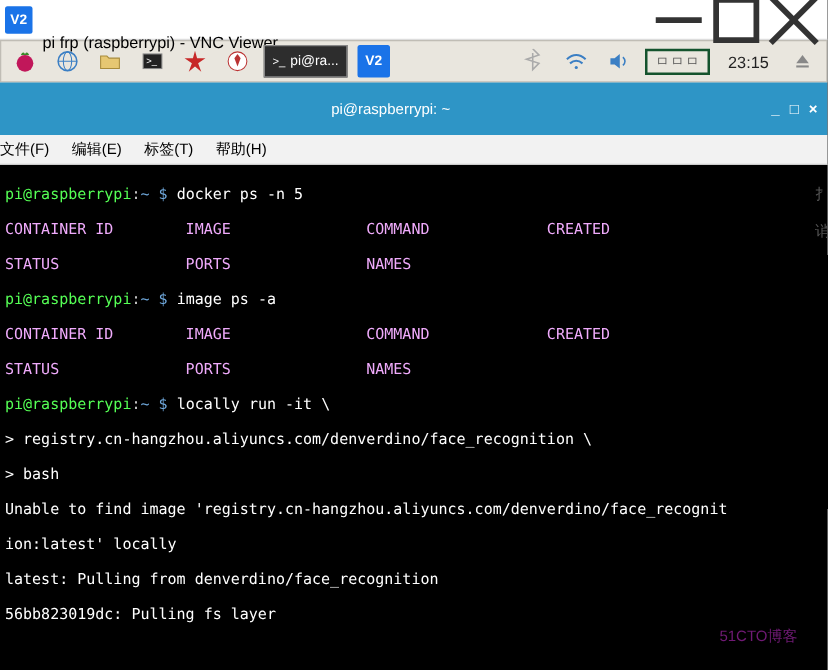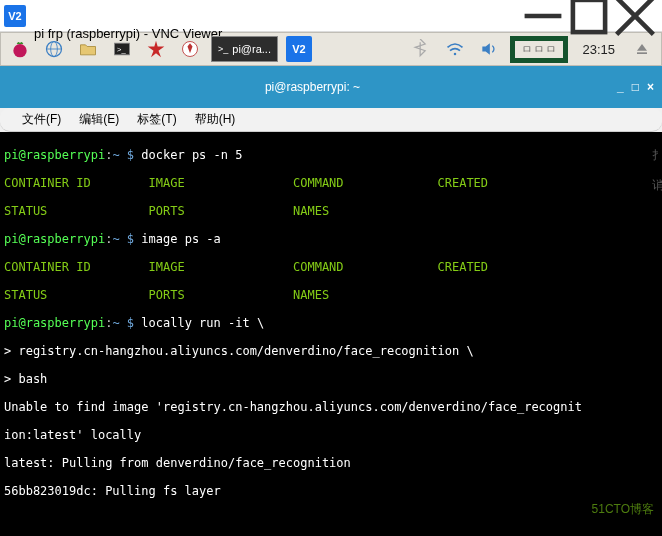--- a/index.html
+++ b/index.html
@@ -10,42 +10,42 @@
   .outer-titlebar .title { flex: 1; font-size: 13px; margin-top: 36px; }
   .win-ctrl { width: 46px; height: 30px; display: flex; align-items: center; justify-content: center; color: #333; }
 
   .taskbar { height: 34px; background: #e9e6de; border: 1px solid #c0bdb5; display: flex; align-items: center; padding: 2px 6px; gap: 8px; }
   .tb-icon { width: 26px; height: 26px; display: flex; align-items: center; justify-content: center; border-radius: 3px; }
   .tb-icon svg { width: 20px; height: 20px; }
   .task-active { background: #2d2d2d; border: 1px solid #888; color: #fff; padding: 2px 6px; font-size: 11px; display: flex; align-items: center; gap: 4px; height: 26px; }
   .vnc-badge { width: 26px; height: 26px; background: #1a73e8; color: #fff; font-weight: bold; font-size: 11px; display: flex; align-items: center; justify-content: center; border-radius: 2px; }
   .tray { margin-left: auto; display: flex; align-items: center; gap: 8px; color: #555; }
   .clock { font-size: 13px; color: #222; margin: 0 6px; }
-  .kb-ind { border: 5px solid #14532d; padding: 1px 6px; font-size: 11px; letter-spacing: 1px; }
+  .kb-ind { border: 2px solid #14532d; padding: 1px 6px; font-size: 11px; letter-spacing: 1px; }
 
   .inner-titlebar { height: 42px; background: #2e95c6; color: #fff; display: flex; align-items: center; padding: 0 8px; font-size: 12px; }
   .inner-title { flex: 1; text-align: center; }
   .inner-ctrls { display: flex; gap: 8px; font-weight: bold; }
 
-  .menubar { height: 24px; background: #f2f2f2; border-bottom: 1px solid #ccc; display: flex; align-items: center; padding: 0 22px; gap: 18px; font-size: 12px; border-radius: 10px; }
+  .menubar { height: 24px; background: #f2f2f2; border-bottom: 1px solid #ccc; display: flex; align-items: center; padding: 0 0; gap: 18px; font-size: 12px; }
   .menubar .mitem { }
 
   .terminal { background: #000; color: #ccc; font-family: monospace; font-size: 12px; line-height: 14px; padding: 2px 4px; height: 448px; overflow: hidden; white-space: pre; }
   .term-line { white-space: pre; }
   .prompt { color: #55ff55; }
   .tilde { color: #6fa8dc; }
   .dollar { color: #6fa8dc; }
   .cmd { color: #fff; }
-  .hdr { color: #84cc16; }
+  .hdr { color: #f0abfc; }
   .dl { color: #fff; }
 
   .bottom-taskbar { height: 30px; background: #cfe0ee; display: flex; align-items: center; padding: 0 4px; gap: 16px; position: relative; }
   .bb-icon { width: 20px; height: 18px; display: flex; align-items: center; justify-content: center; }
   .watermark { position: absolute; right: 4px; color: #b8b8b8; font-size: 13px; font-style: italic; }
-  .watermark2 { position:absolute; right:8px; bottom:18px; color:#4d7c0f; font-size:12px;}
+  .watermark2 { position:absolute; right:24px; bottom:18px; color:#701a75; font-size:12px;}
 
   .right-strip { position: absolute; right: 0; top: 140px; width: 10px; height: 60px; display:flex; flex-direction:column; justify-content:space-around; font-size:12px; color:#555;}
 </style>
 </head>
 <body>
 
 <div class="outer-titlebar">
   <div class="logo">V2</div>
   <div class="title">pi frp (raspberrypi) - VNC Viewer</div>
   <div class="win-ctrl">

